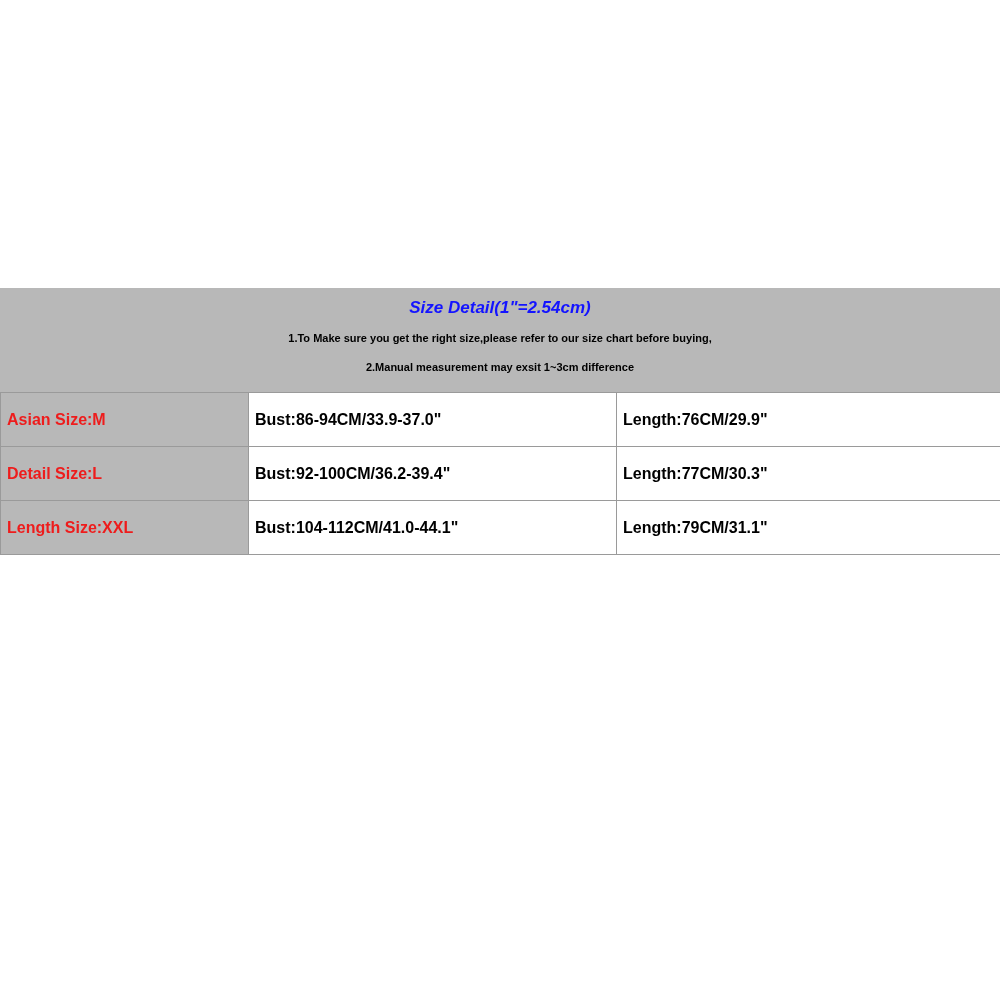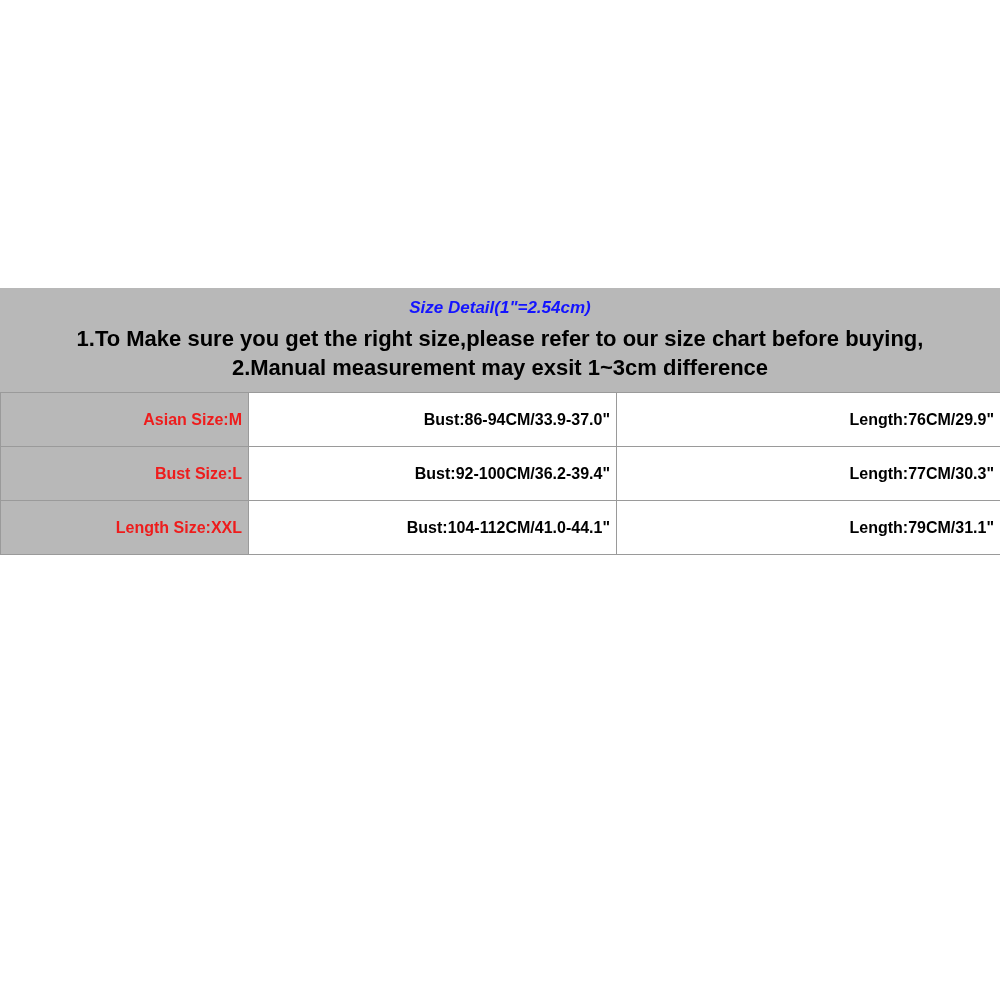--- a/index.html
+++ b/index.html
@@ -37,39 +37,39 @@
     font-style: italic;
     font-size: 17px;
     line-height: 24px;
     margin-bottom: 4px;
   }
 
   .chart-note {
     text-align: center;
     color: #000000;
     font-weight: bold;
-    font-size: 22px;
+    font-size: 11px;
     line-height: 29px;
     padding: 0 8px;
   }
 
   table.size-table {
     border-collapse: collapse;
     width: 1000px;
     table-layout: fixed;
   }
 
   table.size-table td {
     border: 1px solid #9a9a9a;
     height: 54px;
     padding: 16px 6px;
     font-size: 16px;
     font-weight: bold;
     color: #000000;
-    text-align: right;
+    text-align: left;
     vertical-align: middle;
     background: #ffffff;
     box-sizing: border-box;
   }
 
   table.size-table td.col-size {
     width: 248px;
     background: #b8b8b8;
     color: #ee1c1c;
     font-size: 16px;
@@ -95,21 +95,21 @@
   </div>
 
   <table class="size-table">
     <tbody>
       <tr>
         <td class="col-size">Asian Size:M</td>
         <td class="col-bust">Bust:86-94CM/33.9-37.0"</td>
         <td class="col-length">Length:76CM/29.9"</td>
       </tr>
       <tr>
-        <td class="col-size">Bust Size:L</td>
+        <td class="col-size">Detail Size:L</td>
         <td class="col-bust">Bust:92-100CM/36.2-39.4"</td>
         <td class="col-length">Length:77CM/30.3"</td>
       </tr>
       <tr>
         <td class="col-size">Length Size:XXL</td>
         <td class="col-bust">Bust:104-112CM/41.0-44.1"</td>
         <td class="col-length">Length:79CM/31.1"</td>
       </tr>
     </tbody>
   </table>

